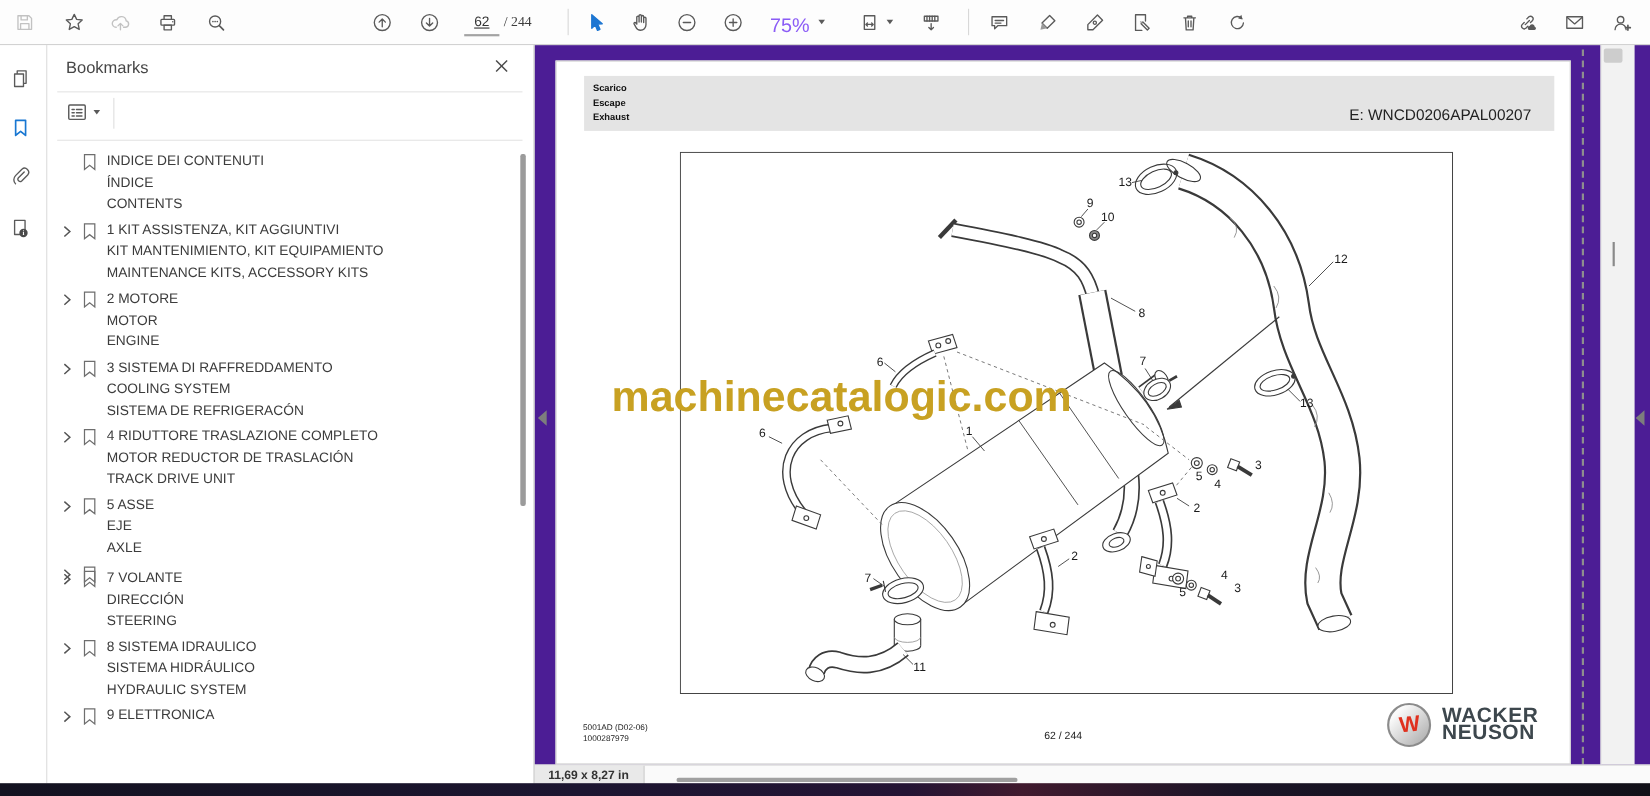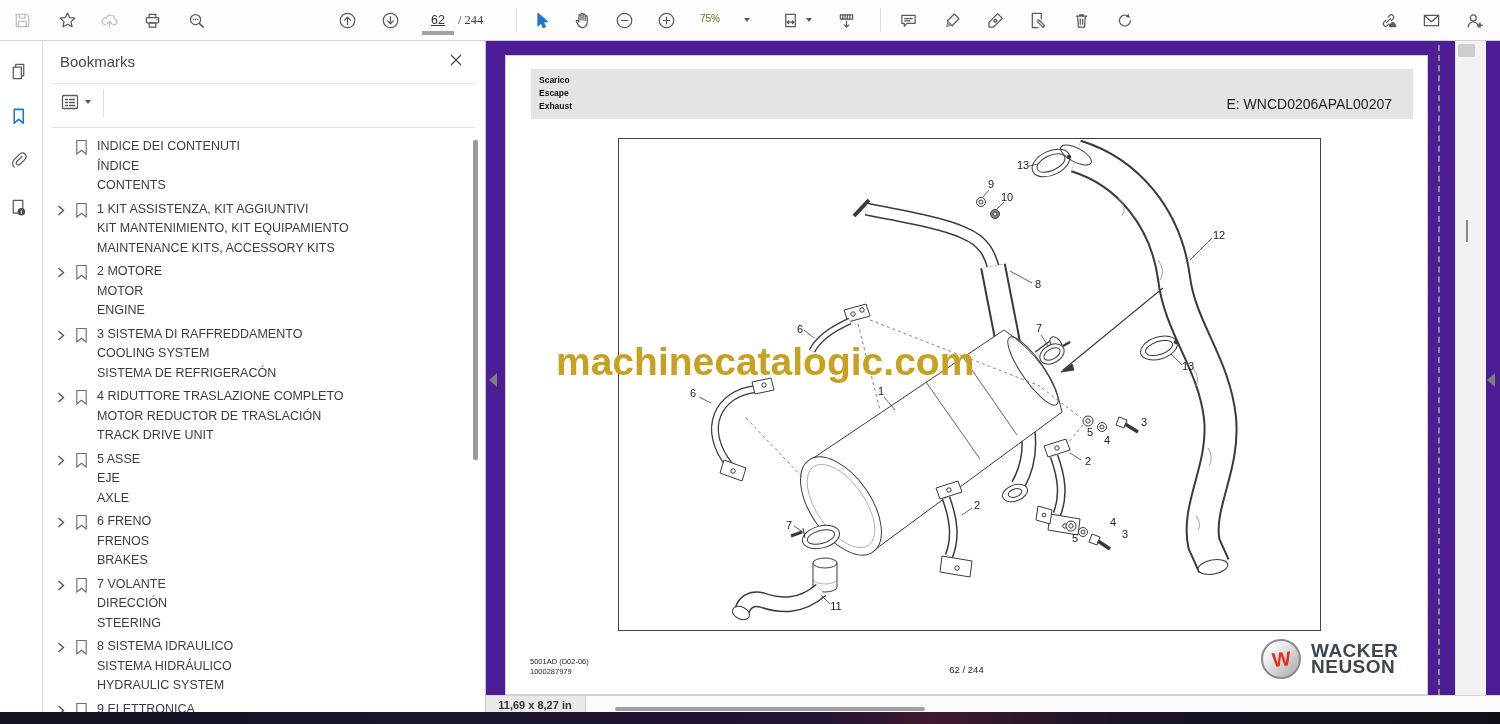--- a/index.html
+++ b/index.html
@@ -4,23 +4,23 @@
 <style>
   html,body{margin:0;padding:0;background:#fff;}
   .app{position:relative;width:1500px;height:724px;overflow:hidden;font-family:"Liberation Sans",sans-serif;background:#fff;}
 
   
   .toolbar{position:absolute;left:0;top:0;width:1500px;height:40px;background:#fdfdfd;border-bottom:1px solid #d2d2d2;z-index:30;}
   .tb{position:absolute;top:6px;width:28px;height:28px;display:flex;align-items:center;justify-content:center;cursor:pointer;}
   .ic{width:19px;height:19px;stroke:#5a5a5a;fill:none;stroke-width:1.3;stroke-linecap:round;stroke-linejoin:round;}
   .ic.dis{stroke:#c2c2c2;}
   .tb-sep{position:absolute;top:8px;width:1px;height:24px;background:#d8d8d8;}
-  .page-input{position:absolute;left:422px;top:9px;width:28px;height:20px;border:none;border-bottom:4px solid #a3a3a3;font:12.5px "Liberation Sans",sans-serif;color:#333;text-align:center;background:transparent;outline:none;text-decoration:underline;}
+  .page-input{position:absolute;left:422px;top:9px;width:28px;height:20px;border:none;border-bottom:2px solid #a3a3a3;font:12.5px "Liberation Sans",sans-serif;color:#333;text-align:center;background:transparent;outline:none;text-decoration:underline;}
   .page-total{position:absolute;left:458px;top:13px;font-size:12.5px;color:#3c3c3c;font-family:Liberation Serif, serif;}
-  .zoom-text{position:absolute;left:700px;top:13px;font-size:10px;color:#4d7c0f;cursor:pointer;}
+  .zoom-text{position:absolute;left:700px;top:13px;font-size:18px;color:#8b5cf6;cursor:pointer;}
   .caret{display:inline-block;width:0;height:0;border-left:3.5px solid transparent;border-right:3.5px solid transparent;border-top:4.5px solid #5a5a5a;}
   .caret.abs{position:absolute;}
 
   
   .rail{position:absolute;left:0;top:40px;width:42px;height:672px;background:#fff;border-right:1px solid #dcdcdc;z-index:20;}
   .rail-btn{position:absolute;left:9px;width:25px;height:25px;cursor:pointer;}
 
   
   .bm-panel{position:absolute;left:42px;top:40px;width:443px;height:672px;background:#fff;border-right:1px solid #c4c4c4;z-index:10;overflow:hidden;}
   .bm-title{position:absolute;left:18px;top:13px;font-size:15px;color:#464646;}
@@ -343,25 +343,20 @@
             <div class="bm-line">AXLE</div>
           </div>
     </div>
         <div class="bm-item">
       <svg class="bm-chevron" viewBox="0 0 8 11">
             <polyline points="1.5,1 6.5,5.5 1.5,10"></polyline>
           </svg>
       <svg class="bm-flag" viewBox="0 0 16 18">
             <path d="M3,1.5 h10 V16 l-5,-4 -5,4 Z"></path>
           </svg>
-      <div class="bm-lines">
-            <div class="bm-line">6 FRENO</div>
-            <div class="bm-line">FRENOS</div>
-            <div class="bm-line">BRAKES</div>
-          </div>
     </div>
         <div class="bm-item">
       <svg class="bm-chevron" viewBox="0 0 8 11">
             <polyline points="1.5,1 6.5,5.5 1.5,10"></polyline>
           </svg>
       <svg class="bm-flag" viewBox="0 0 16 18">
             <path d="M3,1.5 h10 V16 l-5,-4 -5,4 Z"></path>
           </svg>
       <div class="bm-lines">
             <div class="bm-line">7 VOLANTE</div>

